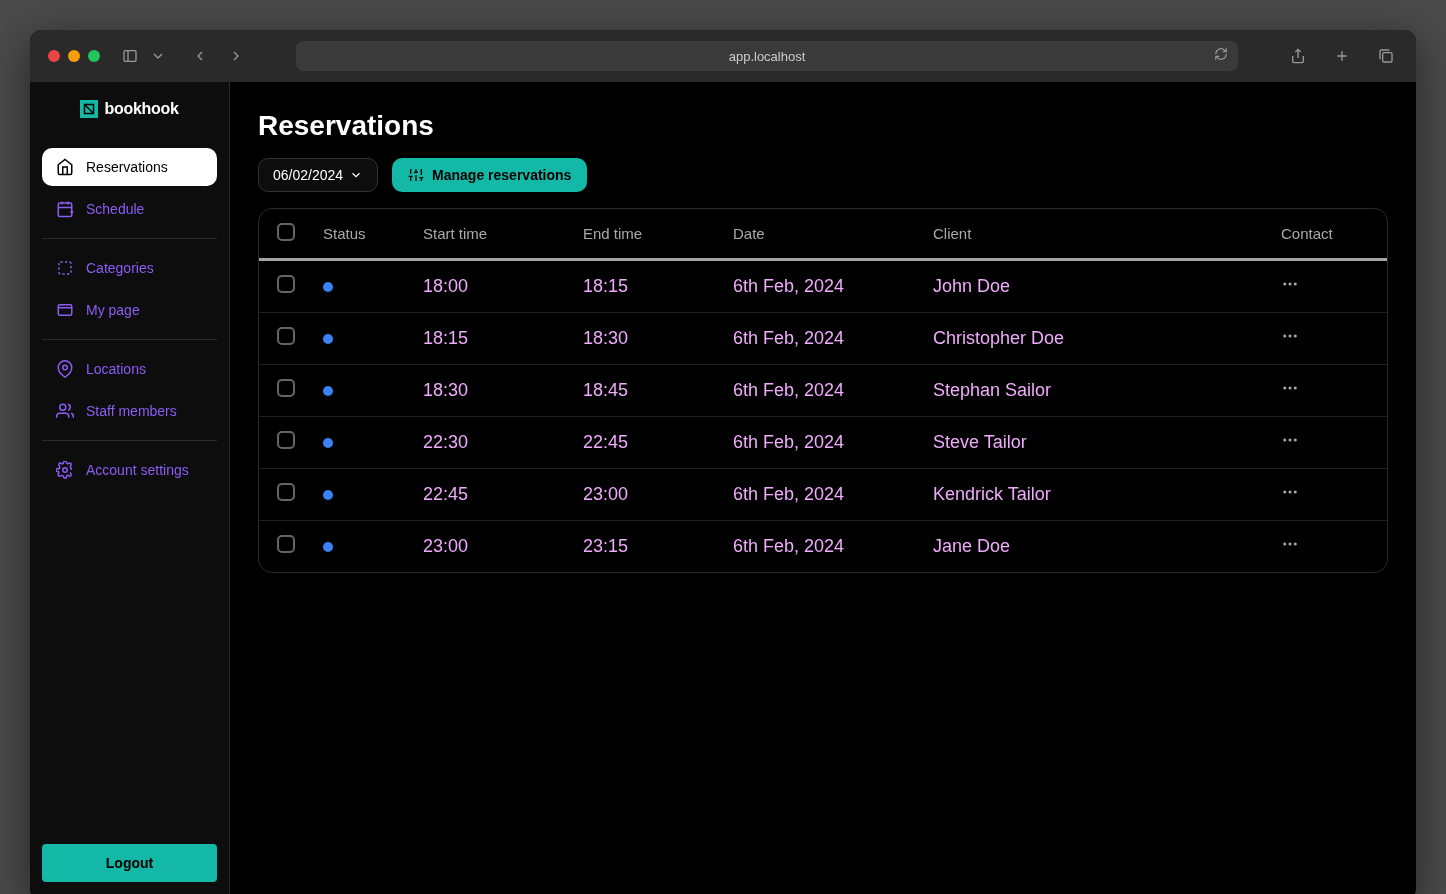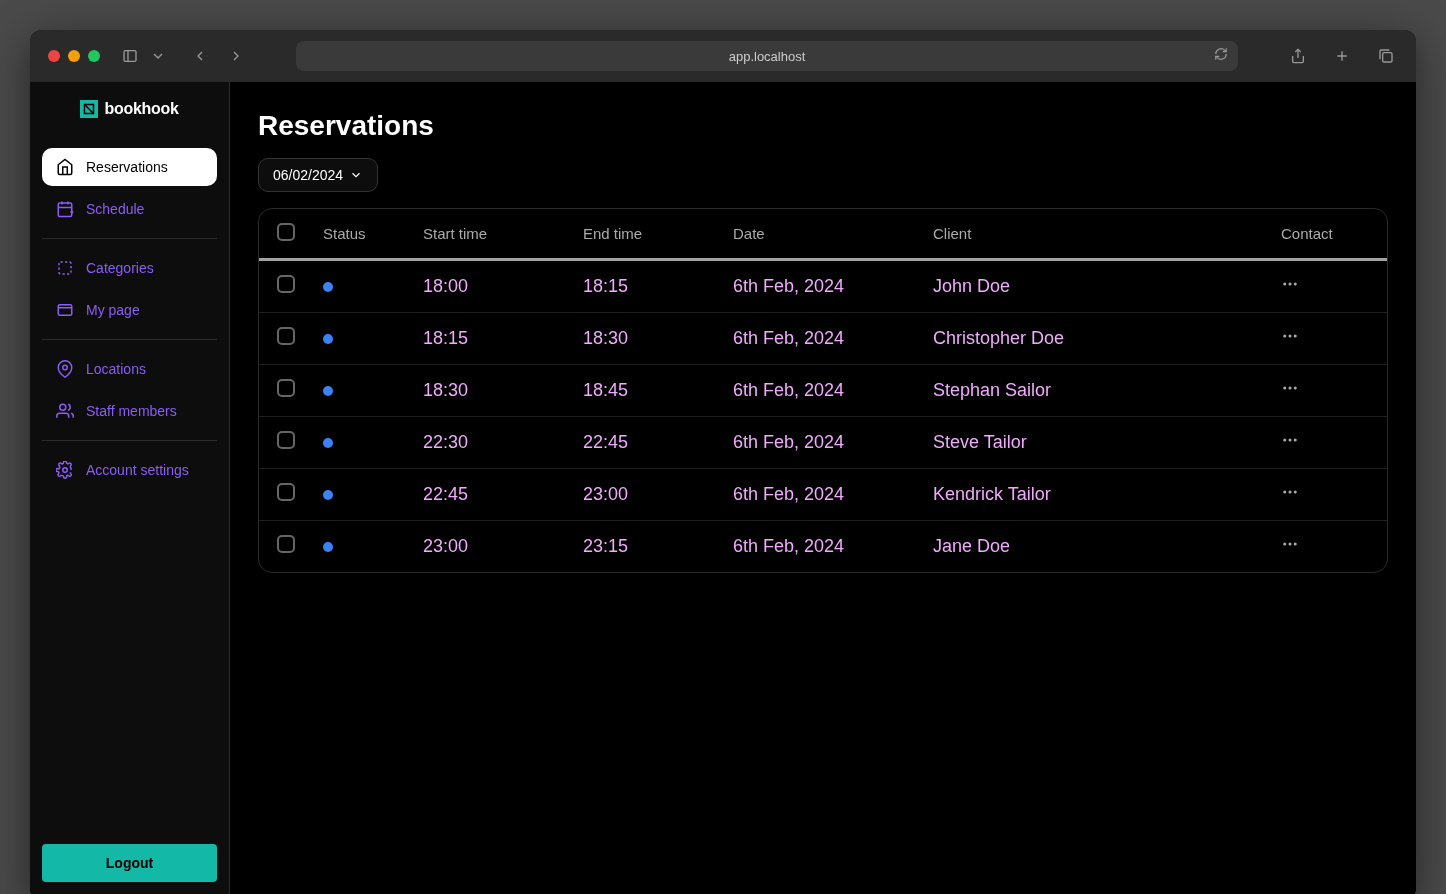--- a/index.html
+++ b/index.html
@@ -230,20 +230,34 @@
 
     <main class="main">
       <h1 class="page-title">Reservations</h1>
       <div class="toolbar">
         <div class="date-picker">
           <span>06/02/2024</span>
           <svg viewBox="0 0 24 24" fill="none" stroke="currentColor" stroke-width="2">
               <polyline points="6 9 12 15 18 9"></polyline>
             </svg>
         </div>
+        <button class="manage-btn">
+          <svg viewBox="0 0 24 24" fill="none" stroke="currentColor" stroke-width="2">
+              <line x1="4" y1="21" x2="4" y2="14"></line>
+              <line x1="4" y1="10" x2="4" y2="3"></line>
+              <line x1="12" y1="21" x2="12" y2="12"></line>
+              <line x1="12" y1="8" x2="12" y2="3"></line>
+              <line x1="20" y1="21" x2="20" y2="16"></line>
+              <line x1="20" y1="12" x2="20" y2="3"></line>
+              <line x1="1" y1="14" x2="7" y2="14"></line>
+              <line x1="9" y1="8" x2="15" y2="8"></line>
+              <line x1="17" y1="16" x2="23" y2="16"></line>
+            </svg>
+          <span>Manage reservations</span>
+        </button>
       </div>
 
       <div class="table-card">
         <table>
           <thead>
             <tr>
               <th class="col-check"><span class="checkbox"></span></th>
               <th class="col-status">Status</th>
               <th class="col-start">Start time</th>
               <th class="col-end">End time</th>

